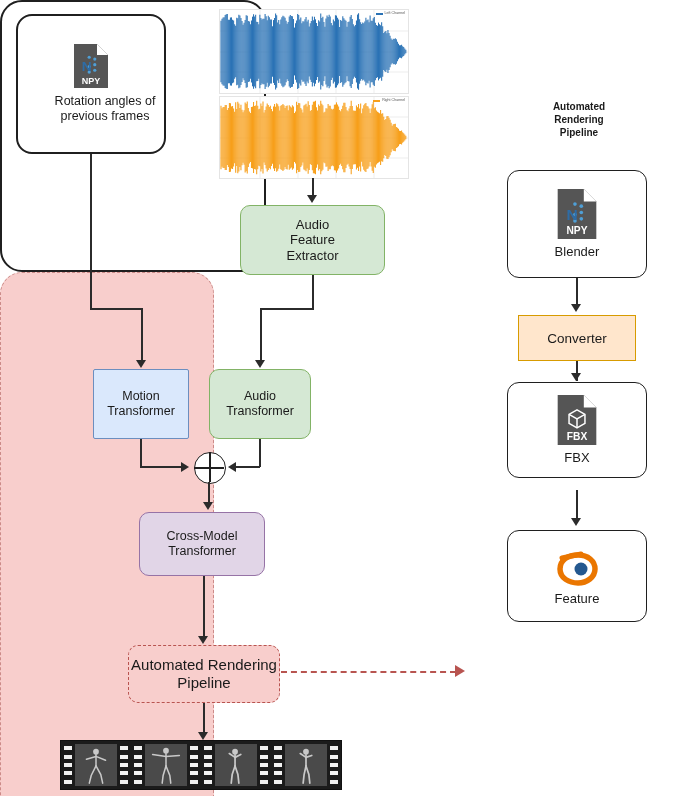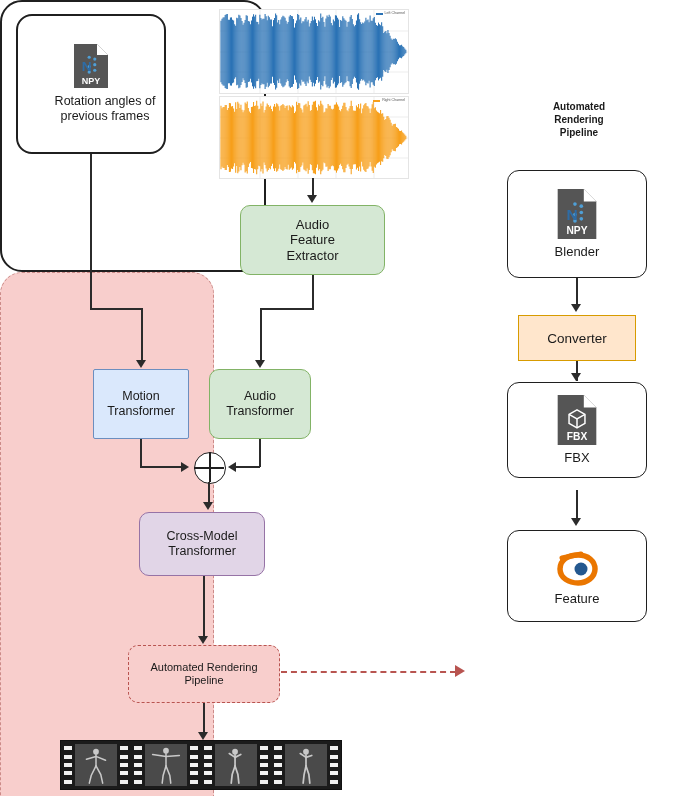--- a/index.html
+++ b/index.html
@@ -39,21 +39,21 @@
     left:209px;top:369px;width:102px;height:70px;
     background:#d5e8d4;border:1.6px solid #82b366;border-radius:10px;font-size:12.5px;
   }
   #cross-model{
     left:139px;top:512px;width:126px;height:64px;
     background:#e1d5e7;border:1.6px solid #9673a6;border-radius:10px;font-size:12.5px;
   }
 
   #arp-small{
     left:128px;top:645px;width:152px;height:58px;
-    background:#f8cecc;border:1.6px dashed #b85450;border-radius:10px;font-size:11px;
+    background:#f8cecc;border:1.6px dashed #b85450;border-radius:10px;font-size:15px;
   }
 
   
   #pipeline-panel{
     left:473px;top:88px;width:212px;height:624px;
     background:#f8cecc;border:1.7px dashed #cc8b88;border-radius:22px;display:block;
   }
   #pipeline-title{
     position:absolute;left:483px;top:100px;width:192px;
     text-align:center;font-weight:bold;font-size:10px;line-height:1.3;white-space:pre-line;

